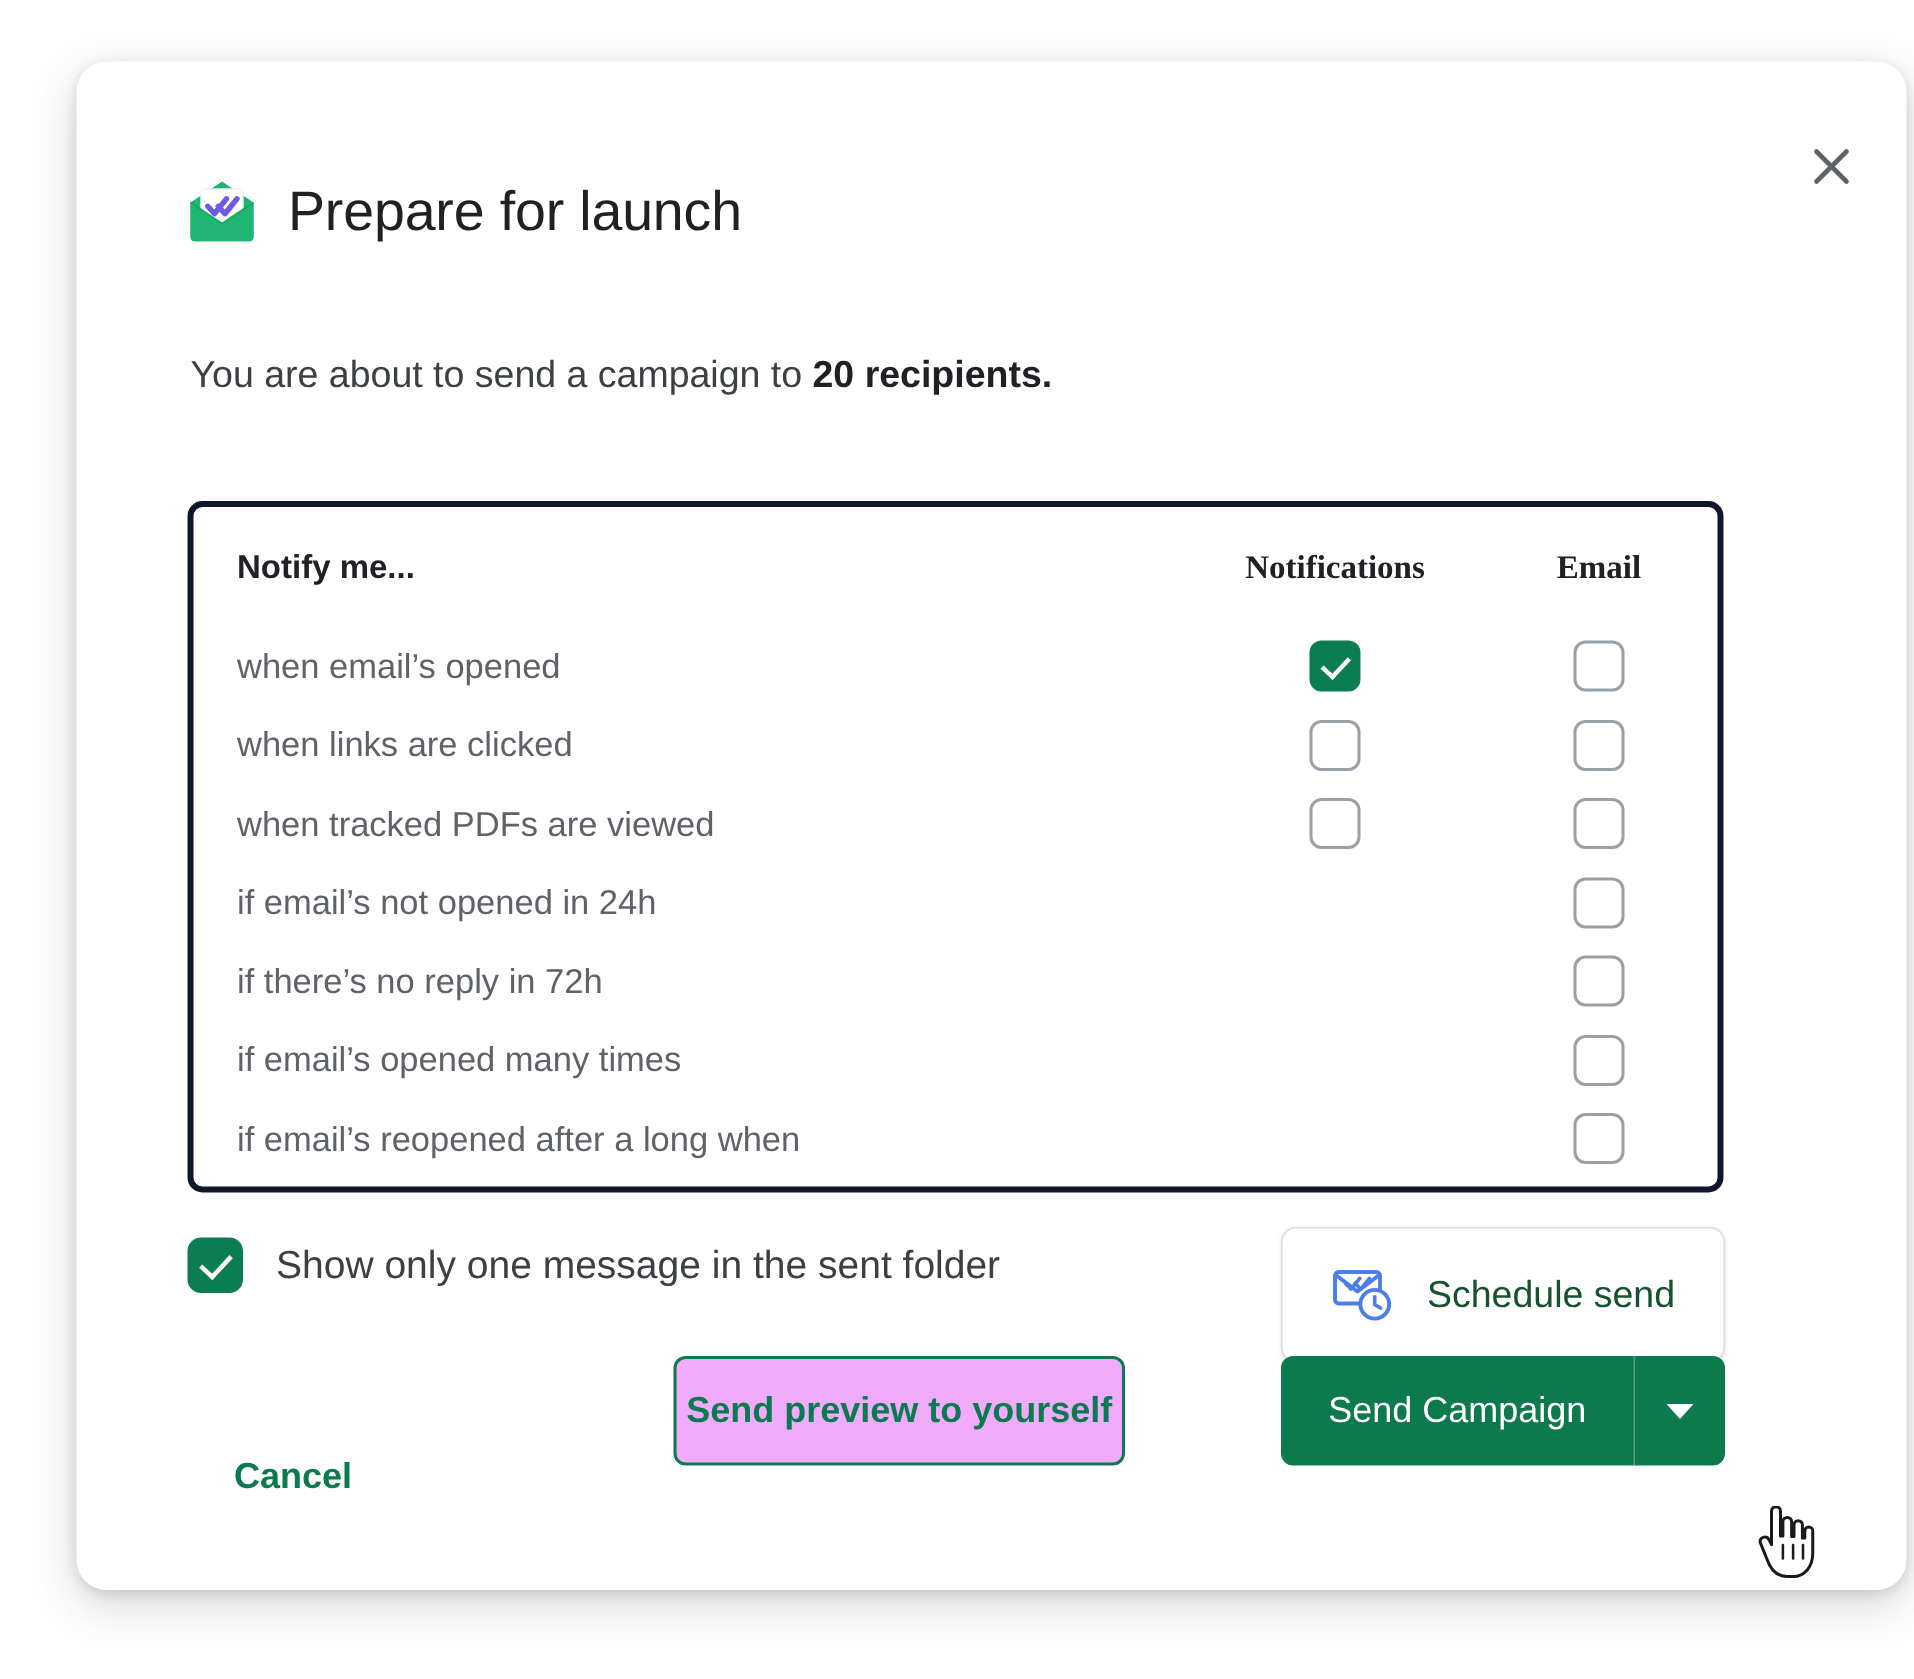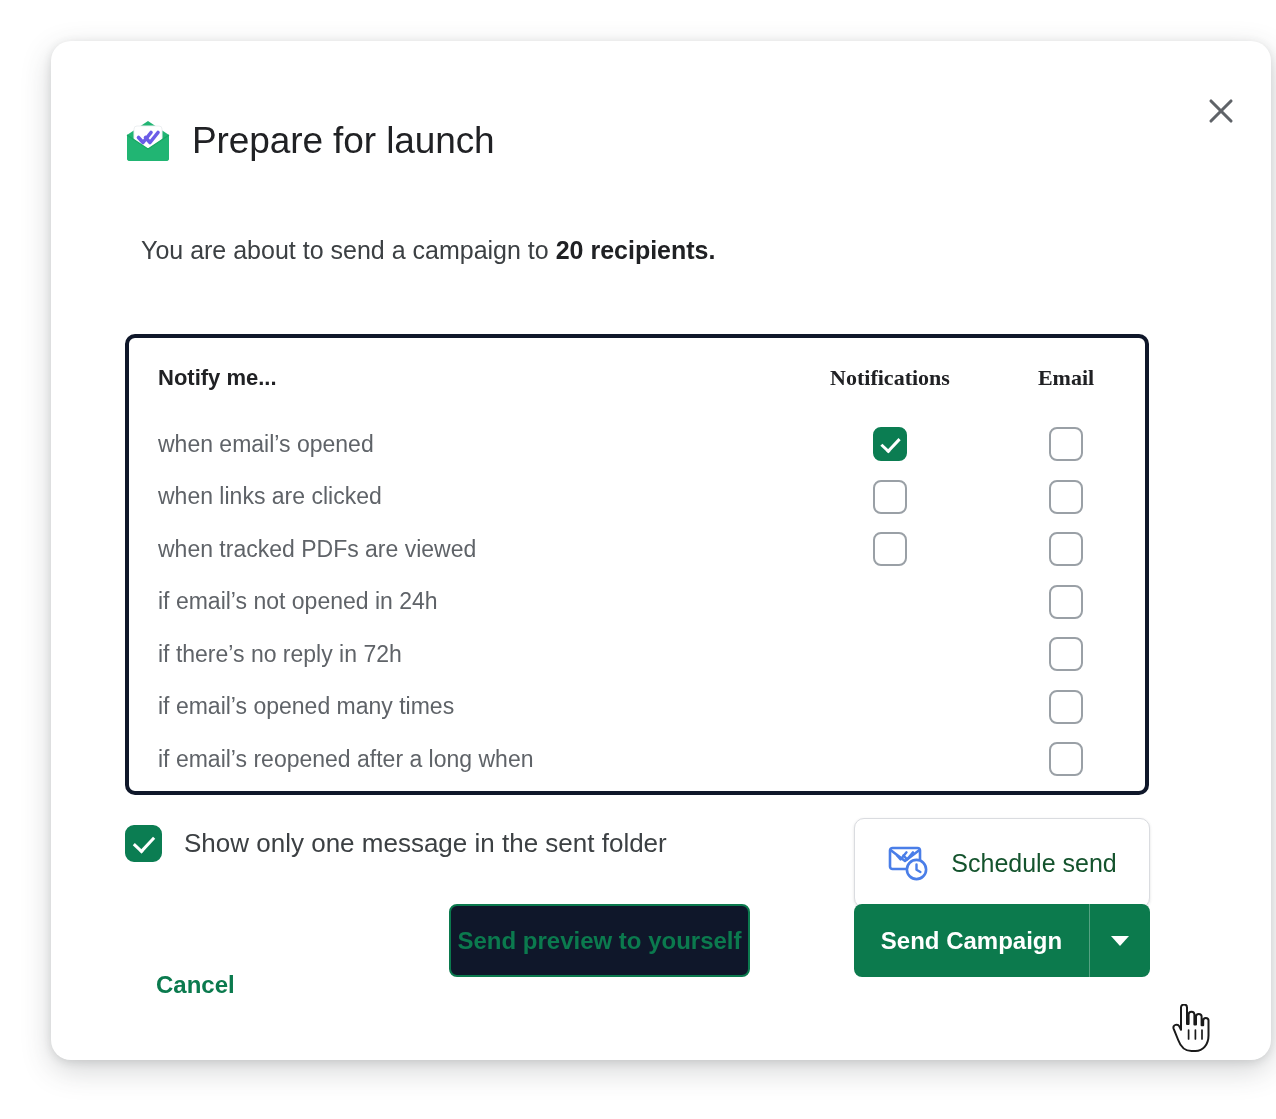--- a/index.html
+++ b/index.html
@@ -63,21 +63,21 @@
     font-weight: 400;
     color: #202124;
     letter-spacing: -0.1px;
     white-space: nowrap;
     line-height: 1;
   }
 
   
   .intro-line {
     position: absolute;
-    left: 90px;
+    left: 76px;
     top: 197px;
     font-size: 25px;
     color: #3c4043;
     line-height: 1;
     white-space: nowrap;
   }
   .intro-line b { font-weight: 700; color: #202124; }
 
   .section-label {
     position: absolute;
@@ -228,21 +228,21 @@
   }
 
   .preview-btn {
     position: absolute;
     left: 398px;
     top: 863px;
     width: 301px;
     height: 73px;
     border: 2.5px solid #0b7a4e;
     border-radius: 8px;
-    background: #0f172a;
+    background: #f0abfc;
     box-sizing: border-box;
     display: flex;
     align-items: center;
     justify-content: center;
     cursor: pointer;
   }
   .preview-btn span {
     font-size: 24px;
     font-weight: 700;
     color: #0b7a4e;
@@ -264,21 +264,21 @@
   }
   .send-main {
     flex: 1 1 auto;
     display: flex;
     align-items: center;
     justify-content: center;
     cursor: pointer;
   }
   .send-main span {
     font-size: 24px;
-    font-weight: 700;
+    font-weight: 400;
     color: #ffffff;
     white-space: nowrap;
   }
   .send-caret {
     flex: 0 0 60px;
     border-left: 1.5px solid rgba(255,255,255,0.30);
     display: flex;
     align-items: center;
     justify-content: center;
     cursor: pointer;

